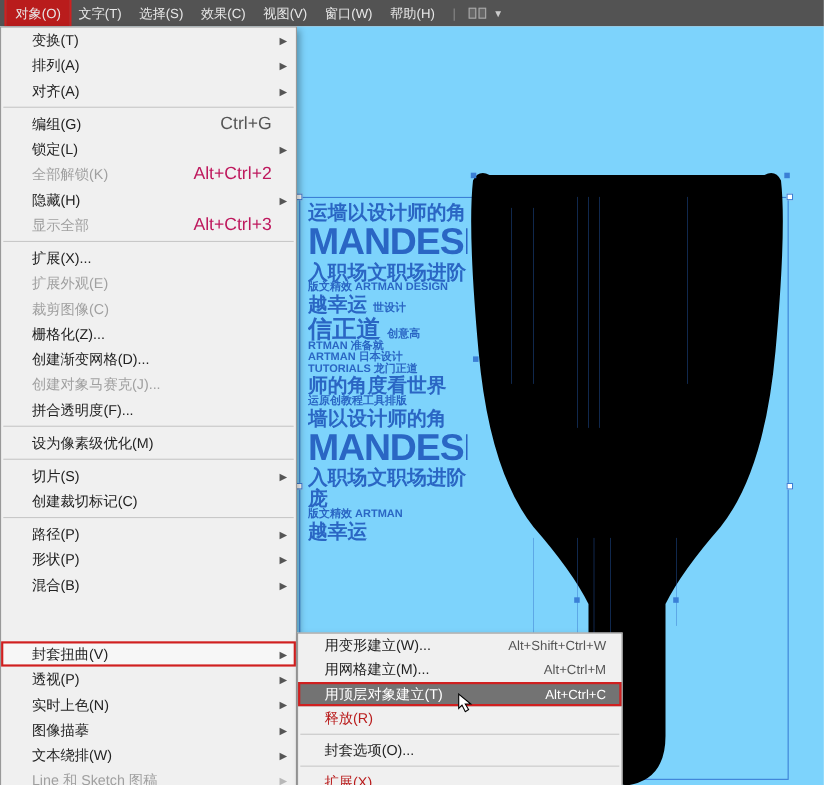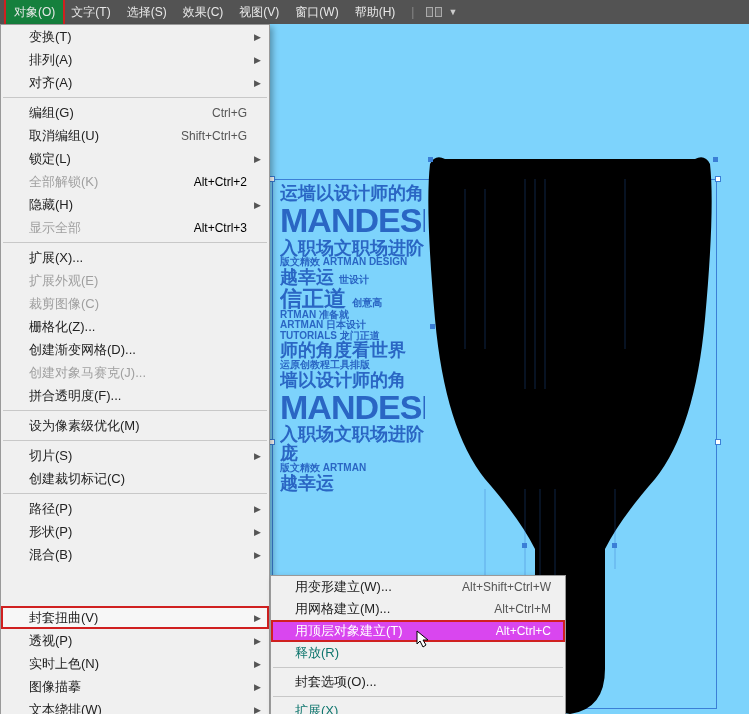--- a/index.html
+++ b/index.html
@@ -1,20 +1,20 @@
 <!DOCTYPE html>
 <html><head>
 <meta charset="utf-8">
 <style>
 * { margin: 0; padding: 0; box-sizing: border-box; font-family: "Microsoft YaHei", sans-serif; }
 body { width: 749px; height: 714px; background: #fff; overflow: hidden; position: relative; }
 
 .menubar { background: #535353; height: 24px; display: flex; align-items: center; padding-left: 6px; color: #e8e8e8; font-size: 12px; }
 .menubar .item { padding: 4px 8px; cursor: default; }
-.menubar .item.active { background: #15803d; outline: 2px solid #d02020; }
+.menubar .item.active { background: #b91c1c; outline: 2px solid #d02020; }
 .menubar .sep { margin: 0 8px; color: #888; }
 .menubar .docbtn { display: inline-flex; gap: 2px; margin-left: 4px; }
 .menubar .docbtn span { width: 7px; height: 10px; border: 1px solid #aaa; background: #666; }
 
 .canvas { position: absolute; top: 24px; left: 0; right: 0; bottom: 0; background: #7dd3fc; }
 
 .artwork { position: absolute; left: 280px; top: 125px; width: 440px; height: 570px; }
 .textbg { position: absolute; left: 0; top: 35px; width: 145px; color: #2a66c4; font-weight: 700; line-height: 1.05; overflow: hidden; }
 .textbg .l1 { font-size: 18px; }
 .textbg .l2 { font-size: 34px; letter-spacing: -1px; }
@@ -25,32 +25,32 @@
 .vase { position: absolute; left: 145px; top: 0; width: 290px; height: 570px; }
 .vase svg { width: 100%; height: 100%; }
 
 .selbox { position: absolute; border: 1px solid #3b7fd6; pointer-events: none; }
 .handle { position: absolute; width: 6px; height: 6px; background: #fff; border: 1px solid #3b7fd6; }
 .anchor { position: absolute; width: 5px; height: 5px; background: #3b7fd6; }
 
 .dropdown { position: absolute; top: 24px; left: 0; width: 270px; background: #f0f0f0; border: 1px solid #999; box-shadow: 3px 3px 6px rgba(0,0,0,.3); font-size: 13px; color: #222; }
 .dropdown .row { display: flex; align-items: center; height: 23px; padding: 0 22px 0 28px; position: relative; cursor: default; }
 .dropdown .row.disabled { color: #a0a0a0; }
-.dropdown .row .sc { margin-left: auto; color: #555; font-size: 12px; }
-.dropdown .row.disabled .sc { color: #000000; }
+.dropdown .row .sc { margin-left: auto; color: #555; font-size: 16px; }
+.dropdown .row.disabled .sc { color: #be185d; }
 .dropdown .row.sub::after { content: "▶"; position: absolute; right: 8px; font-size: 9px; color: #555; }
 .dropdown .row.disabled.sub::after { color: #b8b8b8; }
 .dropdown .divider { height: 1px; background: #c8c8c8; margin: 3px 2px; }
 .dropdown .row.hl { outline: 2px solid #d02020; outline-offset: -2px; background: #f7f7f7; margin-top: 40px; }
 
 .submenu { position: absolute; top: 575px; left: 270px; width: 296px; background: #f0f0f0; border: 1px solid #999; box-shadow: 3px 3px 6px rgba(0,0,0,.3); font-size: 13px; color: #222; }
 .submenu .row { display: flex; align-items: center; height: 22px; padding: 0 14px 0 24px; position: relative; }
-.submenu .row.disabled { color: #0f766e; }
+.submenu .row.disabled { color: #b91c1c; }
 .submenu .row .sc { margin-left: auto; color: #555; font-size: 12px; }
-.submenu .row.hl { background: #d946ef; color: #fff; outline: 2px solid #d02020; outline-offset: -2px; }
+.submenu .row.hl { background: #737373; color: #fff; outline: 2px solid #d02020; outline-offset: -2px; }
 .submenu .row.hl .sc { color: #fff; }
 .submenu .divider { height: 1px; background: #c8c8c8; margin: 3px 2px; }
 
 .cursor { position: absolute; left: 416px; top: 630px; width: 14px; height: 18px; pointer-events: none; }
 .cursor svg { width: 100%; height: 100%; }
 .cursor svg polygon { fill: #fff; stroke: #000; stroke-width: 1; }
 </style>
 </head>
 <body>
 
@@ -135,24 +135,20 @@
       <span>排列(A)</span>
     </div>
     <div class="row sub">
       <span>对齐(A)</span>
     </div>
     <div class="divider"></div>
     <div class="row">
       <span>编组(G)</span>
       <span class="sc">Ctrl+G</span>
     </div>
-    <div class="row">
-      <span>取消编组(U)</span>
-      <span class="sc">Shift+Ctrl+G</span>
-    </div>
     <div class="row sub">
       <span>锁定(L)</span>
     </div>
     <div class="row disabled">
       <span>全部解锁(K)</span>
       <span class="sc">Alt+Ctrl+2</span>
     </div>
     <div class="row sub">
       <span>隐藏(H)</span>
     </div>

